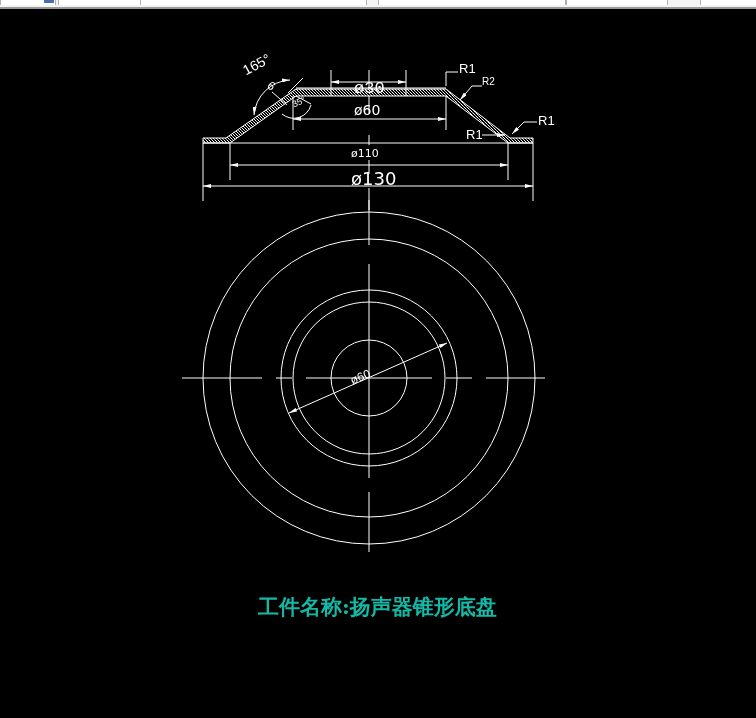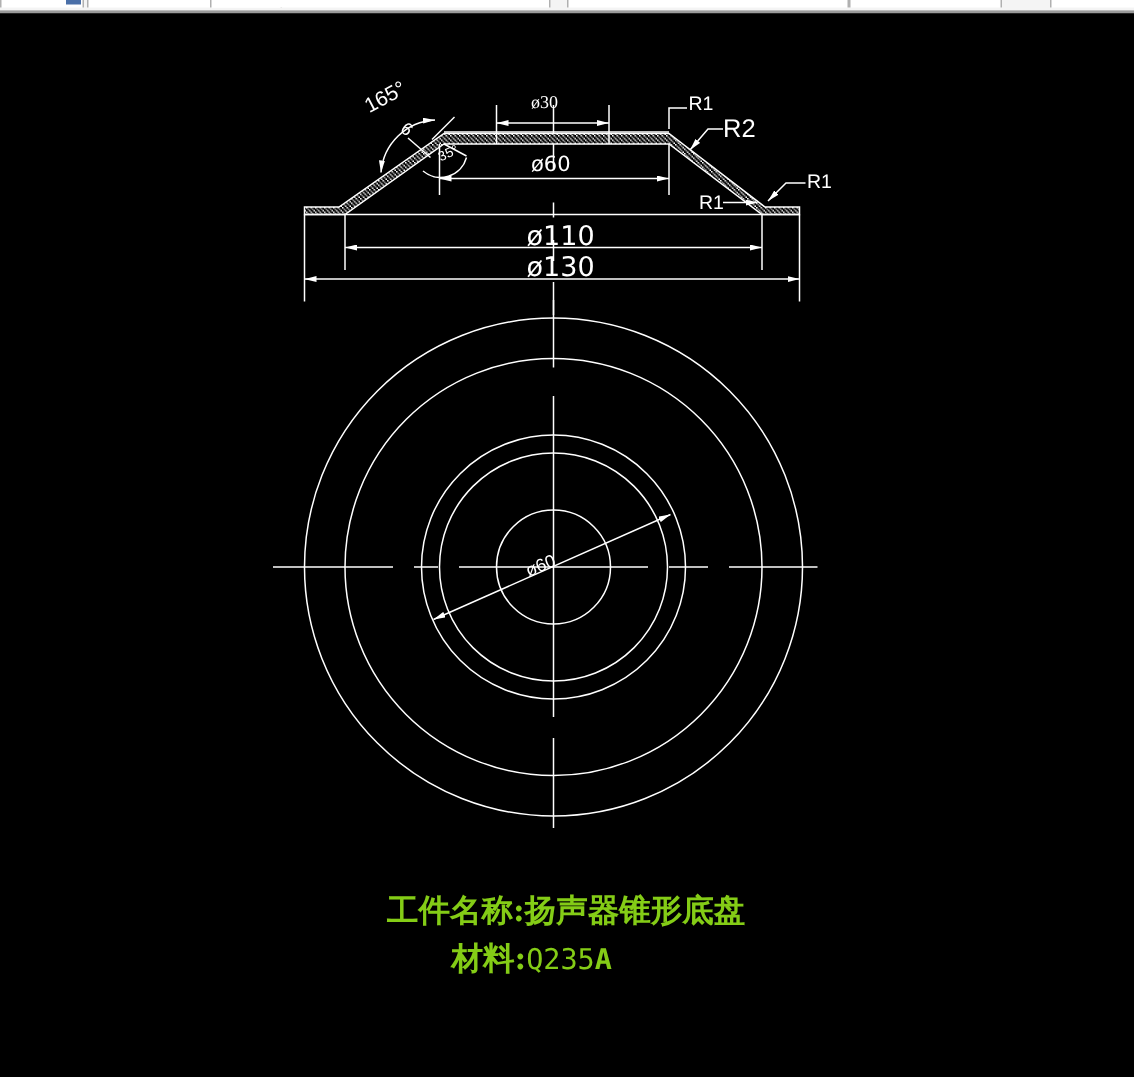--- a/index.html
+++ b/index.html
@@ -22,21 +22,21 @@
     position: absolute; left: 0; top: 7px; width: 756px; height: 2px; background: #9a9a9a;
   }
   .canvas {
     position: absolute; left: 0; top: 9px; width: 756px; height: 709px; background: #000;
   }
   svg { position: absolute; left: 0; top: 0; }
   .cad-text {
     position: absolute; color: #fff; white-space: nowrap;
   }
   .tb-line {
-    position: absolute; color: #84cc16; white-space: nowrap;
+    position: absolute; color: #14b8a6; white-space: nowrap;
     font-family: "DejaVu Serif", serif; font-size: 21px; font-weight: bold; letter-spacing: 0px;
   }
   .tb-line .val-thin { font-family: "DejaVu Sans Mono", monospace; font-weight: normal; font-size: 19px; }
   .tb-line .val-mono { font-family: "DejaVu Sans Mono", monospace; font-weight: bold; font-size: 19px; }
 </style>
 </head>
 <body>
 
 <div class="toolbar-strip">
   <div class="field" style="left:0;width:54px"></div>
@@ -125,35 +125,32 @@
       <line x1="446" y1="378" x2="472" y2="378"></line>
       <line x1="486" y1="378" x2="545" y2="378"></line>
       <line x1="369" y1="200" x2="369" y2="245"></line>
       <line x1="369" y1="264" x2="369" y2="478"></line>
       <line x1="369" y1="492" x2="369" y2="552"></line>
 
       <line x1="289" y1="413" x2="447" y2="343" marker-start="url(#arrS)" marker-end="url(#arr)"></line>
     </g>
   </svg>
 
-  <div class="cad-text" style="left:354px;top:52px;font-size:12px;font-family:Liberation Serif, serif;">ø30</div>
+  <div class="cad-text" style="left:354px;top:70px;font-size:17px;font-family:Liberation Mono, monospace;">ø30</div>
   <div class="cad-text" style="left:354px;top:93px;font-size:14px;font-family:'DejaVu Sans',sans-serif;">ø60</div>
-  <div class="cad-text" style="left:351px;top:138px;font-size:18px;font-family:'DejaVu Sans',sans-serif;">ø110</div>
+  <div class="cad-text" style="left:351px;top:138px;font-size:11px;font-family:'DejaVu Sans',sans-serif;">ø110</div>
   <div class="cad-text" style="left:351px;top:159px;font-size:18px;font-family:'DejaVu Sans',sans-serif;">ø130</div>
 
   <div class="cad-text" style="left:240px;top:55px;font-size:14px;transform:rotate(-28deg);transform-origin:left top;">165°</div>
   <div class="cad-text" style="left:268px;top:70px;font-size:12px;transform:rotate(38deg);">6</div>
   <div class="cad-text" style="left:292px;top:88px;font-size:9px;transform:rotate(-25deg);">35°</div>
 
   <div class="cad-text" style="left:459px;top:52px;font-size:13px;">R1</div>
-  <div class="cad-text" style="left:482px;top:67px;font-size:17px;">R2</div>
+  <div class="cad-text" style="left:482px;top:67px;font-size:10px;">R2</div>
   <div class="cad-text" style="left:538px;top:104px;font-size:13px;">R1</div>
   <div class="cad-text" style="left:466px;top:118px;font-size:13px;">R1</div>
 
   <div class="cad-text" style="left:350px;top:361px;font-size:12px;transform:rotate(-22deg);">ø60</div>
 
   <div class="tb-line" style="left:258px;top:584px;">
     <span>工件名称:</span><span>扬声器锥形底盘</span>
   </div>
-  <div class="tb-line" style="left:301px;top:616px;">
-    <span>材料:</span><span class="val-thin">Q235</span><span class="val-mono">A</span>
-  </div>
 </div>
 
 </body></html>

